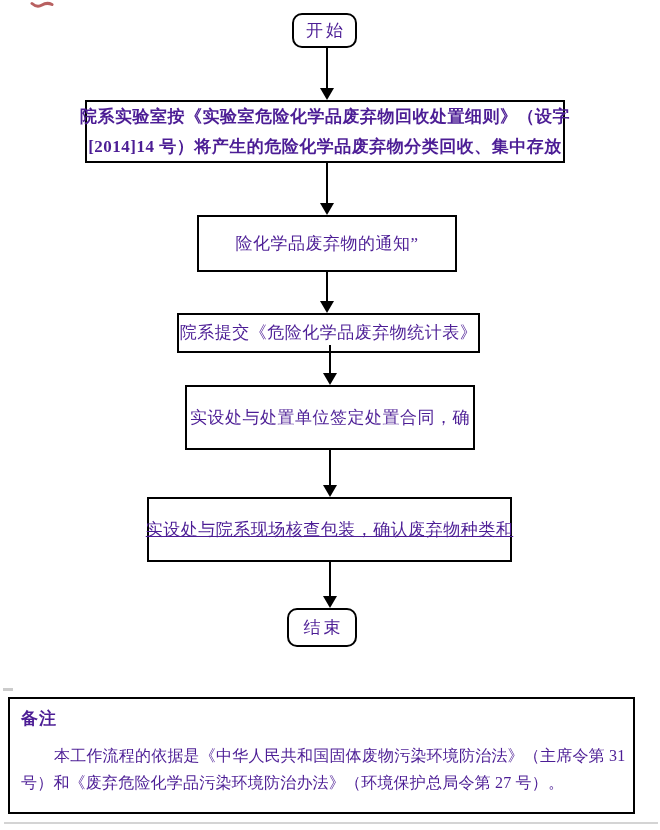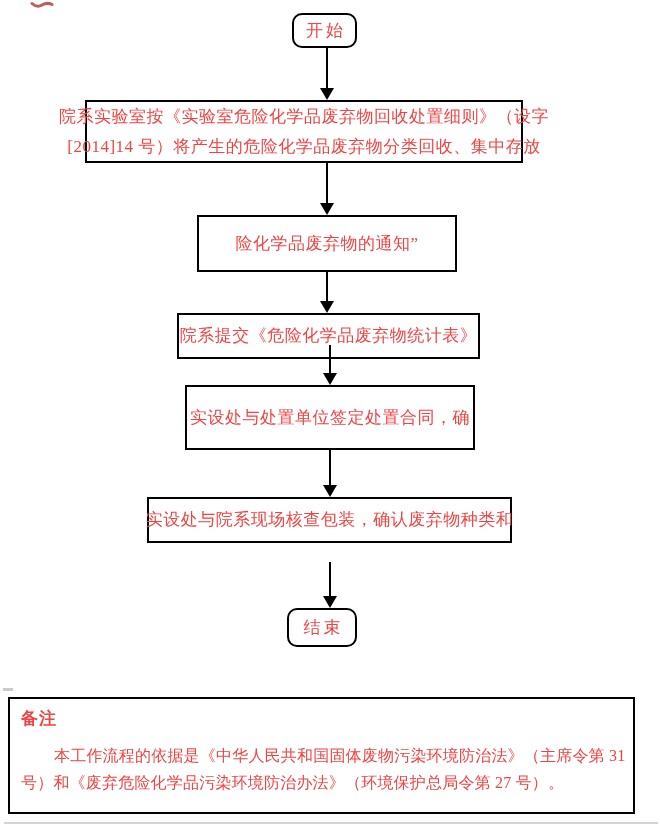--- a/index.html
+++ b/index.html
@@ -2,21 +2,21 @@
 <html><head>
 <meta charset="utf-8">
 <style>
   html, body { margin: 0; padding: 0; background: #ffffff; }
   #canvas {
     position: relative;
     width: 660px;
     height: 830px;
     background: #ffffff;
     font-family: "Liberation Serif", "DejaVu Serif", serif;
-    color: #ef4444;
+    color: #4c1d95;
     overflow: hidden;
   }
   .terminator {
     position: absolute;
     box-sizing: border-box;
     border: 2px solid #000;
     border-radius: 10px;
     background: #fff;
     display: flex;
     align-items: center;
@@ -92,58 +92,58 @@
 
   <div class="terminator" style="left:292px; top:13px; width:65px; height:35px;">
     <span>开始</span>
   </div>
 
   <div class="arrow" style="left:319px; top:47px; height:53px;">
     <div class="shaft"></div>
       <div class="head"></div>
   </div>
 
-  <div class="fc-box" style="left:85px; top:100px; width:438px; height:63px;">
+  <div class="fc-box" style="left:85px; top:100px; width:480px; height:63px;font-weight:bold;">
     <div class="line">院系实验室按《实验室危险化学品废弃物回收处置细则》（设字</div>
     <div class="line">[2014]14 号）将产生的危险化学品废弃物分类回收、集中存放</div>
   </div>
 
   <div class="arrow" style="left:319px; top:163px; height:52px;">
     <div class="shaft"></div>
       <div class="head"></div>
   </div>
 
   <div class="fc-box" style="left:197px; top:215px; width:260px; height:57px;">
     <div class="line">险化学品废弃物的通知”</div>
   </div>
 
   <div class="arrow" style="left:319px; top:272px; height:41px;">
     <div class="shaft"></div>
       <div class="head"></div>
   </div>
 
-  <div class="fc-box" style="left:177px; top:313px; width:303px; height:46px;align-items:center;">
+  <div class="fc-box" style="left:177px; top:313px; width:303px; height:40px;align-items:center;">
     <div class="line" style="line-height:26px;">院系提交《危险化学品废弃物统计表》</div>
   </div>
 
   <div class="arrow" style="left:322px; top:345px; height:40px;">
     <div class="shaft"></div>
       <div class="head"></div>
   </div>
 
   <div class="fc-box" style="left:185px; top:385px; width:290px; height:65px;">
     <div class="line">实设处与处置单位签定处置合同，确</div>
   </div>
 
   <div class="arrow" style="left:322px; top:450px; height:47px;">
     <div class="shaft"></div>
       <div class="head"></div>
   </div>
 
-  <div class="fc-box" style="left:147px; top:497px; width:365px; height:46px;">
+  <div class="fc-box" style="left:147px; top:497px; width:365px; height:65px;text-decoration:underline;">
     <div class="line">实设处与院系现场核查包装，确认废弃物种类和</div>
   </div>
 
   <div class="arrow" style="left:322px; top:562px; height:46px;">
     <div class="shaft"></div>
       <div class="head"></div>
   </div>
 
   <div class="terminator" style="left:287px; top:608px; width:70px; height:39px;">
     <span>结束</span>

